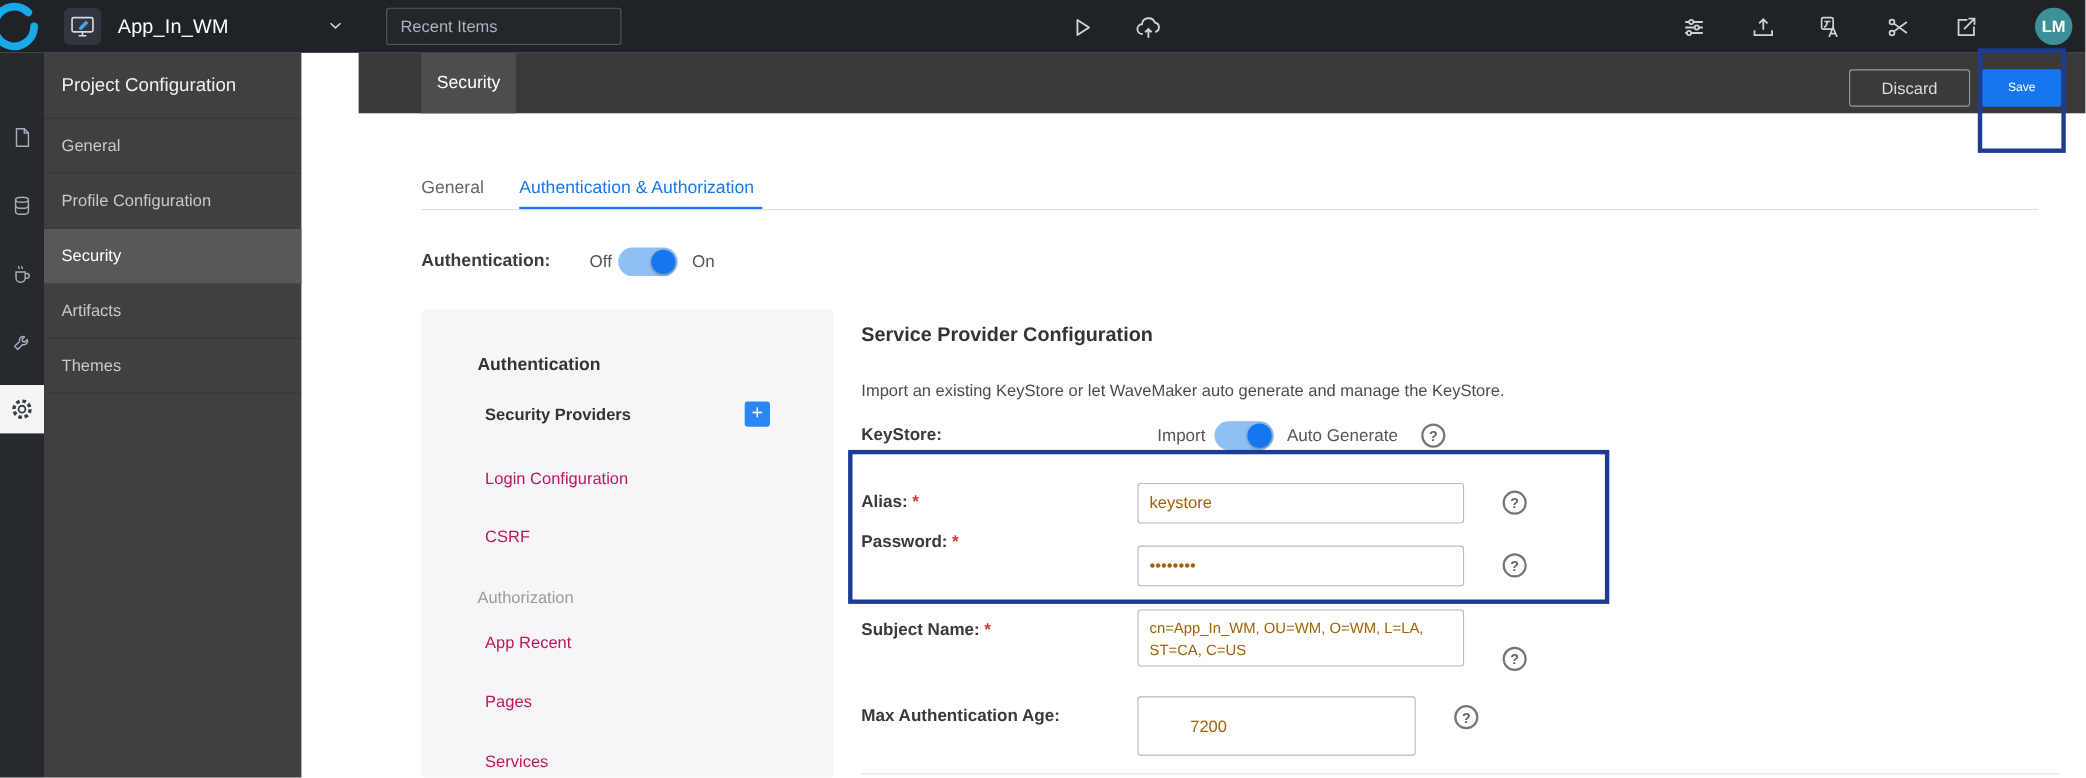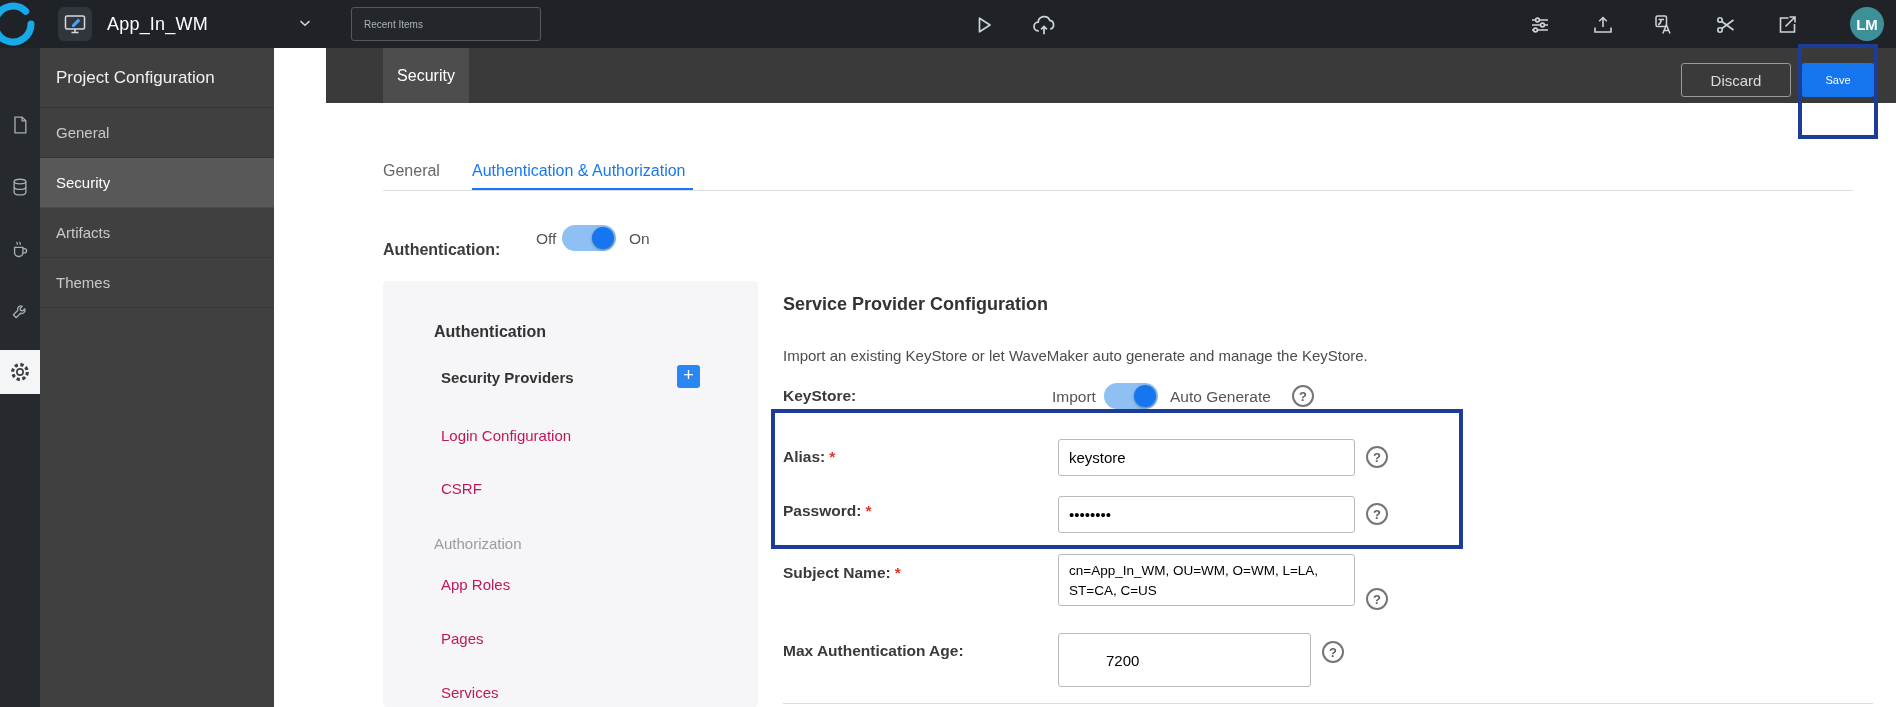--- a/index.html
+++ b/index.html
@@ -6,21 +6,21 @@
   html,body { width:1896px; height:707px; }
   body { font-family:"Liberation Sans","DejaVu Sans",sans-serif; background:#fff; overflow:hidden; }
   #stage { position:relative; width:1896px; height:707px; background:#fff; }
 
   
   #topbar { position:absolute; left:0; top:0; width:1896px; height:48px; background:#1f2327; z-index:30; }
   #logo { position:absolute; left:-10px; top:1px; }
   #appicon { position:absolute; left:58px; top:7px; width:34px; height:34px; background:#31363c; border-radius:6px; display:flex; align-items:center; justify-content:center; }
   #apptitle { position:absolute; left:107px; top:14px; color:#fff; font-size:18px; font-weight:normal; letter-spacing:.2px; }
   #appchev { position:absolute; left:296px; top:14px; }
-  #recent { position:absolute; left:351px; top:7px; width:190px; height:34px; background:#23272c; border:1px solid #54585e; border-radius:3px; color:#c2c6cc; font-size:10px; padding:0 12px; font-family:inherit; outline:none; }
+  #recent { position:absolute; left:351px; top:7px; width:214px; height:34px; background:#23272c; border:1px solid #54585e; border-radius:3px; color:#c2c6cc; font-size:15px; padding:0 12px; font-family:inherit; outline:none; }
   #recent::placeholder { color:#aeb2b8; opacity:1; }
   .tbicon { position:absolute; top:12px; width:26px; height:26px; display:flex; align-items:center; justify-content:center; cursor:pointer; }
   #avatar { position:absolute; left:1850px; top:7px; width:34px; height:34px; border-radius:50%; background:#3d9097; color:#fff; font-size:15px; font-weight:bold; display:flex; align-items:center; justify-content:center; }
 
   
   #rail { position:absolute; left:0; top:48px; width:40px; height:659px; background:#26292d; z-index:25; }
   .railicon { position:absolute; left:0; width:40px; height:44px; display:flex; align-items:center; justify-content:center; cursor:pointer; }
   .railicon.selected { background:#f4f5f6; }
 
   
@@ -37,40 +37,40 @@
   #save-btn { position:absolute; left:1476px; top:15px; width:72px; height:34px; background:#1676f0; border:none; border-radius:3px; color:#fff; font-size:11px; font-family:inherit; cursor:pointer; }
 
   
   .ctab { position:absolute; top:162px; font-size:16px; cursor:pointer; }
   #tab-general { left:383px; color:#666; }
   #tab-auth { left:472px; color:#1778f2; }
   #tab-underline { position:absolute; left:472px; top:188px; width:221px; height:3px; background:#1778f2; }
   #divider1 { position:absolute; left:383px; top:190px; width:1470px; height:1px; background:#dedede; }
 
   
-  #auth-label { position:absolute; left:383px; top:229px; font-size:16px; font-weight:bold; color:#3b3b3b;margin-top:12px; }
+  #auth-label { position:absolute; left:383px; top:229px; font-size:16px; font-weight:bold; color:#3b3b3b; }
   .togglelab { position:absolute; font-size:15.5px; color:#555; }
   .toggle { position:absolute; width:54px; height:26px; border-radius:13px; background:#8fc0f3; cursor:pointer; }
   .toggle .knob { position:absolute; right:2px; top:2px; width:22px; height:22px; border-radius:50%; background:#1676f0; box-shadow:0 1px 3px rgba(0,0,0,.35); }
 
   
   #secnav { position:absolute; left:383px; top:281px; width:375px; height:426px; background:#f6f6f8; border-radius:4px; }
   .navsec { position:absolute; left:35px; font-size:16px; font-weight:bold; color:#333;margin-left:16px; }
   .navsec.muted { font-weight:normal; color:#9b9b9b; font-size:15px; }
   .navitem { position:absolute; left:58px; font-size:15px; color:#be185d; cursor:pointer; }
   .navitem.bold { font-weight:bold; color:#333; }
   #add-provider { position:absolute; left:294px; top:84px; width:23px; height:23px; background:#2a86f2; border-radius:3px; color:#fff; font-size:18px; line-height:21px; text-align:center; cursor:pointer; }
 
   
   #sp-title { position:absolute; left:783px; top:294px; font-size:18px; font-weight:bold; color:#333; }
   #sp-desc { position:absolute; left:783px; top:347px; font-size:15px; color:#4c4c4c; }
   .flabel { position:absolute; left:783px; font-size:15.5px; font-weight:bold; color:#3a3a3a; }
   .req { color:#e0342f; margin-left:4px; font-weight:bold; }
   .help { position:absolute; width:22px; height:22px; border-radius:50%; border:2px solid #757575; color:#616161; font-size:13px; font-weight:bold; display:flex; align-items:center; justify-content:center; cursor:pointer; }
-  .finput { position:absolute; left:1058px; border:1px solid #b9b9b9; border-radius:3px; font-size:15px; color:#000000; padding:0 10px; font-family:inherit; background:#fff; outline:none; }
+  .finput { position:absolute; left:1034px; border:1px solid #b9b9b9; border-radius:3px; font-size:15px; color:#a16207; padding:0 10px; font-family:inherit; background:#fff; outline:none; }
   #subject-input { resize:none; overflow:hidden; padding:6px 10px; font-size:13.5px; line-height:1.45; }
   #divider2 { position:absolute; left:783px; top:703px; width:1090px; height:1px; background:#dedede; }
 
   
   .annot { position:absolute; border:4px solid #1d3c96; pointer-events:none; z-index:40; }
   #annot-save { left:1798px; top:44px; width:80px; height:95px; }
   #annot-fields { left:771px; top:409px; width:692px; height:140px; }
 
   svg { display:block; }
 </style>
@@ -179,20 +179,21 @@
       <svg width="22" height="22" viewBox="0 0 24 24" fill="none" stroke="#3a3f44">
           <circle cx="12" cy="12" r="8" stroke-width="3.4" stroke-dasharray="3.6 2.7"></circle>
           <circle cx="12" cy="12" r="3.4" stroke-width="1.8"></circle>
         </svg>
     </div>
   </nav>
 
   <aside id="sidebar">
     <div id="sidebar-title">Project Configuration</div>
     <div class="sbitem">General</div>
+    <div class="sbitem">Profile Configuration</div>
     <div class="sbitem selected">Security</div>
     <div class="sbitem">Artifacts</div>
     <div class="sbitem">Themes</div>
     <div id="sb-thumb"></div>
   </aside>
 
   <div id="pagestrip">
     <div id="pagetab">Security</div>
     <button id="discard-btn">Discard</button>
     <button id="save-btn">Save</button>
@@ -210,41 +211,41 @@
     </div>
   <div class="togglelab" style="left:629px; top:230px">On</div>
 
   <section id="secnav">
     <div class="navsec" style="top:42px">Authentication</div>
     <div class="navitem bold" style="top:88px">Security Providers</div>
     <div id="add-provider">+</div>
     <div class="navitem" style="top:146px">Login Configuration</div>
     <div class="navitem" style="top:199px">CSRF</div>
     <div class="navsec muted" style="top:254px">Authorization</div>
-    <div class="navitem" style="top:295px">App Roles</div>
+    <div class="navitem" style="top:295px">App Recent</div>
     <div class="navitem" style="top:349px">Pages</div>
     <div class="navitem" style="top:403px">Services</div>
   </section>
 
   <div id="sp-title">Service Provider Configuration</div>
   <div id="sp-desc">Import an existing KeyStore or let WaveMaker auto generate and manage the KeyStore.</div>
 
   <div class="flabel" style="top:387px"><span>KeyStore:</span></div>
   <div class="togglelab" style="left:1052px; top:388px">Import</div>
   <div class="toggle" style="left:1104px; top:383px">
       <div class="knob"></div>
     </div>
   <div class="togglelab" style="left:1170px; top:388px">Auto Generate</div>
   <div class="help" style="left:1292px; top:385px">?</div>
 
   <div class="flabel" style="top:448px"><span>Alias:</span><span class="req">*</span></div>
   <input class="finput" style="top: 439px; width: 297px; height: 37px;" value="keystore">
   <div class="help" style="left:1366px; top:446px">?</div>
 
-  <div class="flabel" style="top:502px"><span>Password:</span><span class="req">*</span></div>
+  <div class="flabel" style="top:484px"><span>Password:</span><span class="req">*</span></div>
   <input class="finput" style="top: 496px; width: 297px; height: 37px;" value="••••••••">
   <div class="help" style="left:1366px; top:503px">?</div>
 
   <div class="flabel" style="top:564px"><span>Subject Name:</span><span class="req">*</span></div>
   <textarea class="finput" id="subject-input" style="top: 554px; width: 297px; height: 52px;">cn=App_In_WM, OU=WM, O=WM, L=LA, ST=CA, C=US</textarea>
   <div class="help" style="left:1366px; top:588px">?</div>
 
   <div class="flabel" style="top:642px"><span>Max Authentication Age:</span></div>
   <input class="finput" style="top: 633px; width: 253px; height: 54px; padding-left: 47px;" value="7200">
   <div class="help" style="left:1322px; top:641px">?</div>

